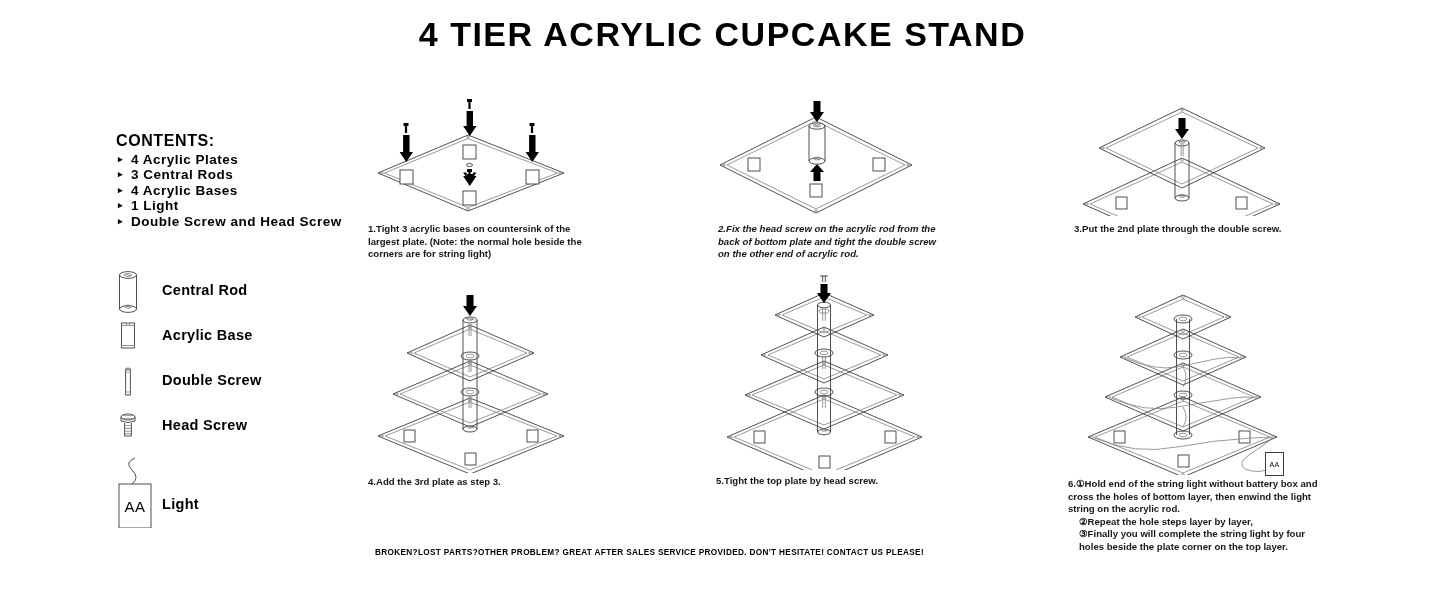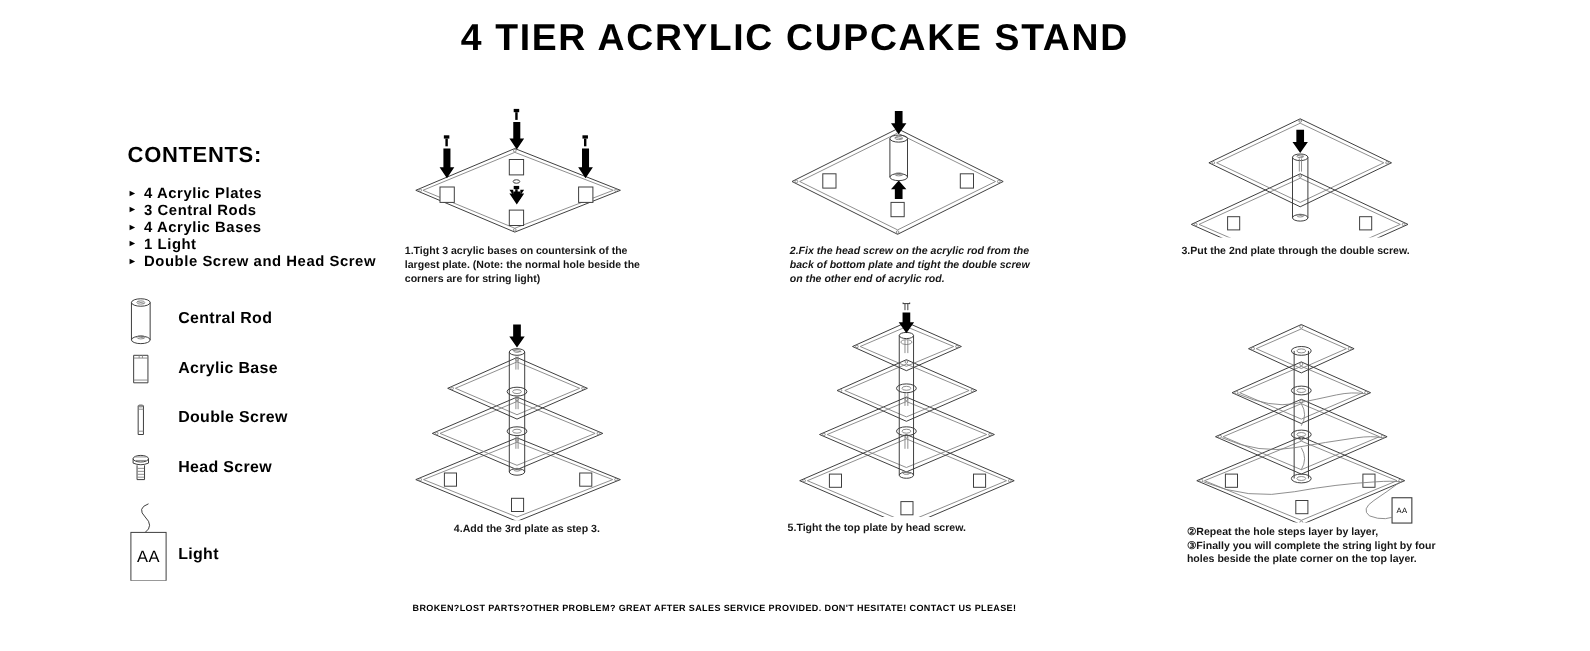--- a/index.html
+++ b/index.html
@@ -34,25 +34,25 @@
   }
 
   
   #contents {
     position: absolute;
     left: 116px;
     top: 132px;
     width: 300px;
   }
   #contents .heading {
-    font-size: 20px;
+    font-size: 16px;
     font-weight: bold;
     letter-spacing: 0.6px;
     line-height: 18px;
-    margin-bottom: 18px;
+    margin-bottom: 2px;
   }
   #contents ul {
     list-style: none;
     margin: 0;
     padding: 0;
   }
   #contents li {
     font-size: 13.5px;
     font-weight: bold;
     letter-spacing: 0.5px;
@@ -386,21 +386,21 @@
         <path class="ln-l" d="M103 36 L103 48"></path>
         <path class="ln-l" d="M105 36 L105 48"></path>
         <path class="ln-l" d="M103 72 L103 84"></path>
         <path class="ln-l" d="M105 72 L105 84"></path>
         <path class="ln-l" d="M103 108 L103 120"></path>
         <path class="ln-l" d="M105 108 L105 120"></path>
 
         <path class="blk" d="M100.5 7 L107.5 7 L107.5 18 L111 18 L104 28 L97 18 L100.5 18 Z"></path>
       </svg>
     </div>
-    <div class="step-cap" style="left:2px;top:188px;width:222px;text-align:center;">
+    <div class="step-cap" style="left:2px;top:188px;width:222px;">
       <b>4.</b><span>Add the 3rd plate as step 3.</span>
     </div>
   </div>
 
   <div class="step" style="left:712px;top:275px;width:240px;height:225px;">
     <div class="step-art">
       <svg width="225" height="195" viewBox="0 0 225 195">
 
         <path class="ln" d="M112 120 L210 162 L112 204 L15 162 Z"></path>
         <path class="ln-l" d="M112 124 L203 162 L112 200 L22 162 Z"></path>
@@ -510,20 +510,21 @@
         <path class="ln-l" d="M212 178 Q214 184 215 190"></path>
 
         <rect class="wh" x="203" y="157" width="0" height="0"></rect>
       </svg>
     </div>
 
     <div style="position:absolute;left:200px;top:177px;width:17px;height:22px;border:1px solid #3d3d3d;background:#fff;display:flex;align-items:center;justify-content:center;">
       <span style="font-size:7px;letter-spacing:0.3px;">AA</span>
     </div>
     <div class="step-cap" style="left:3px;top:203px;width:258px;">
+      <div><b>6.</b><span>①Hold end of the string light without battery box and cross the holes of bottom layer, then enwind the light string on the acrylic rod.</span></div>
       <div style="padding-left:11px;"><span>②Repeat the hole steps layer by layer,</span></div>
       <div style="padding-left:11px;"><span>③Finally you will complete the string light by four holes beside the plate corner on the top layer.</span></div>
     </div>
   </div>
 
   <div id="note">
     <span class="nl indent">BROKEN?LOST PARTS?OTHER PROBLEM? GREAT AFTER SALES SERVICE PROVIDED. DON'T HESITATE! CONTACT US PLEASE!</span>
   </div>
 
 </div>

